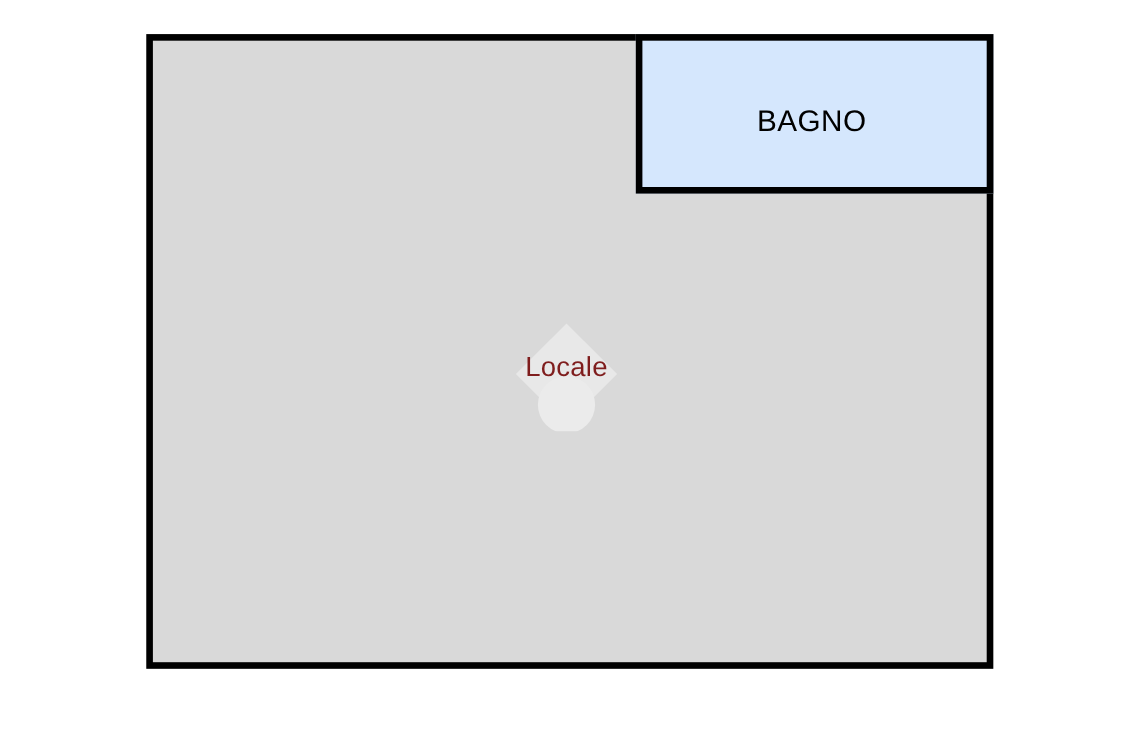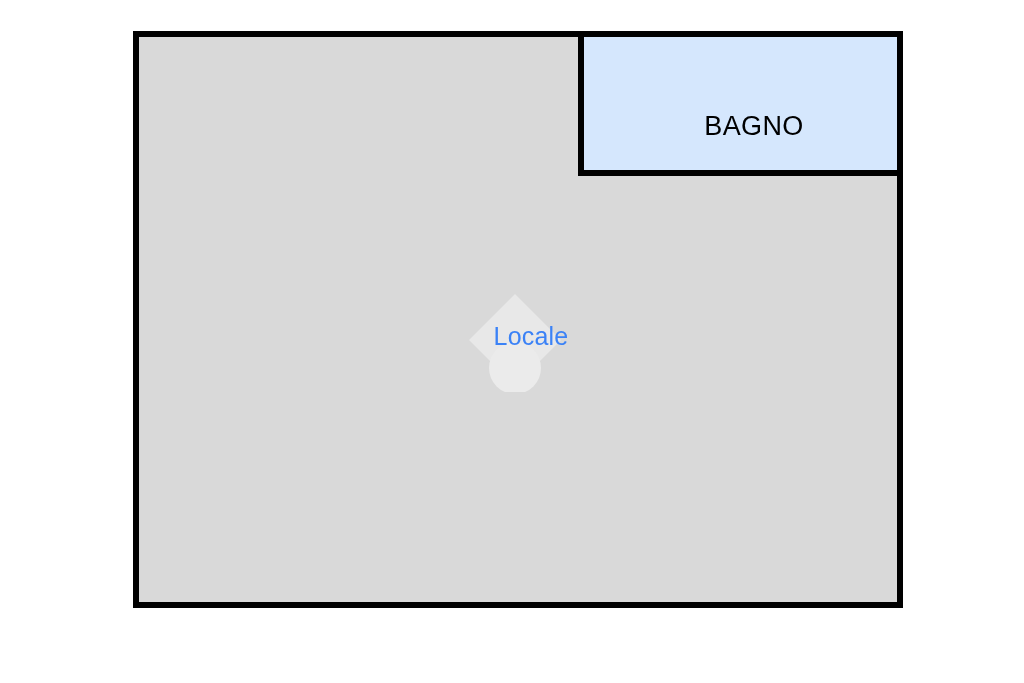--- a/index.html
+++ b/index.html
@@ -54,41 +54,41 @@
   }
   .watermark svg {
     display: block;
     width: 104px;
     height: 104px;
   }
 
   
   .room-label {
     position: absolute;
-    margin: 16px;
+    margin: 0;
     padding: 0;
     white-space: nowrap;
     text-align: center;
     line-height: 1;
   }
   .label-bagno {
     left: 578px;
     top: 97px;
     width: 320px;
     font-size: 27px;
     letter-spacing: 0.4px;
     color: #000000;
   }
   .label-locale {
     left: 415px;
-    top: 308px;
+    top: 322px;
     width: 200px;
     font-size: 25px;
     letter-spacing: 0.2px;
-    color: #3b82f6;
+    color: #7f1d1d;
   }
 </style>
 </head>
 <body>
 
 <div id="floorplan-canvas">
 
   <div class="main-room"></div>
 
   <div class="watermark">

